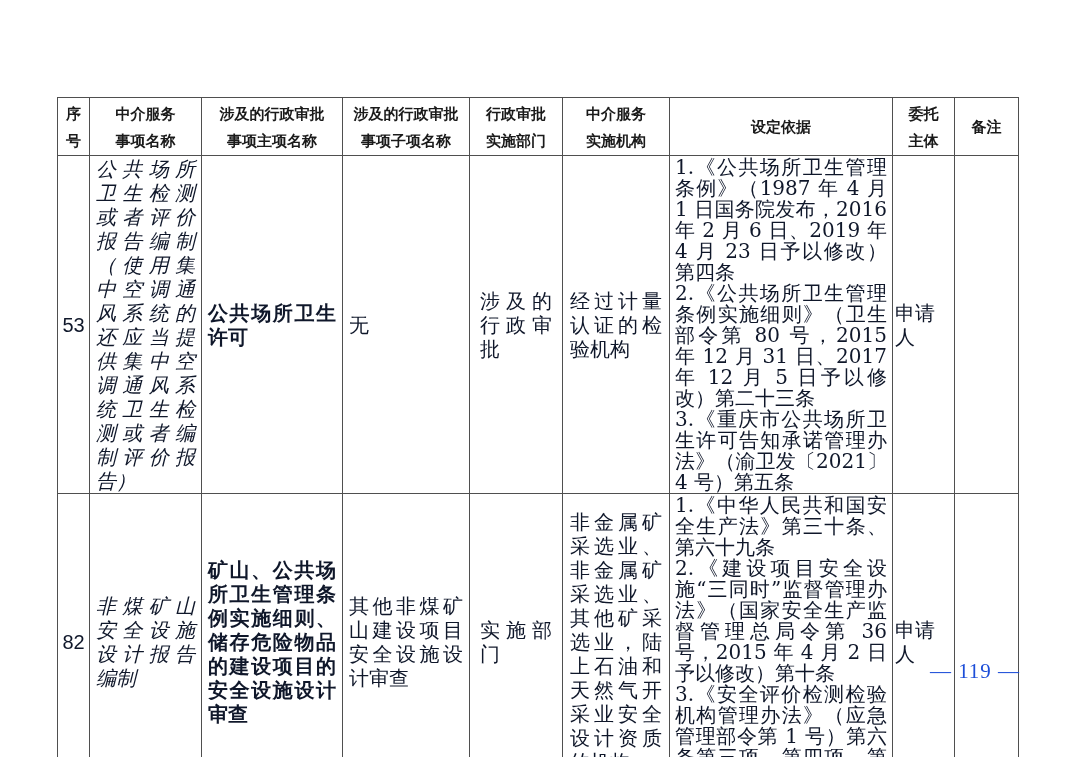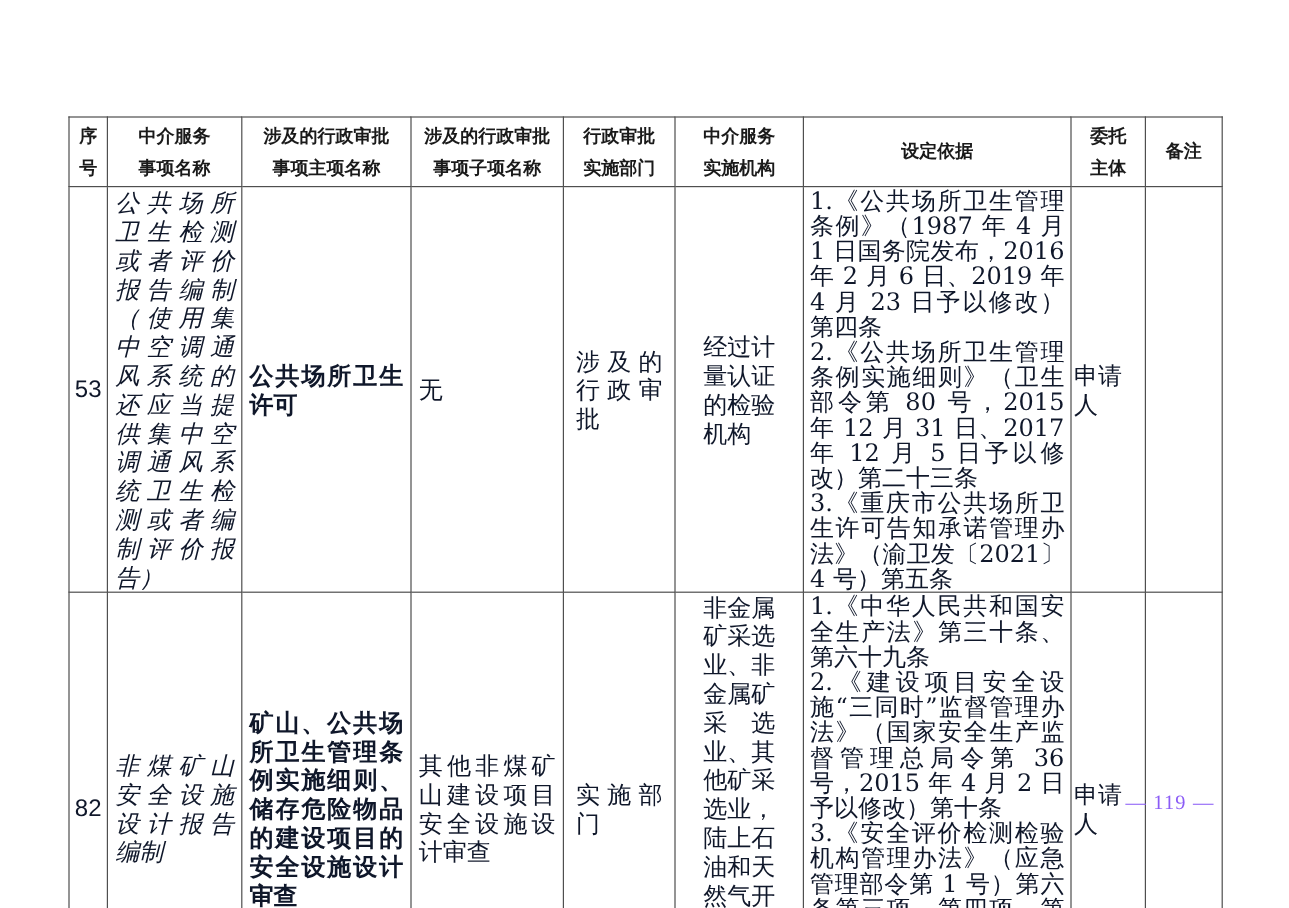--- a/index.html
+++ b/index.html
@@ -67,21 +67,21 @@
   td.cell-sub {
     text-align: justify;
     padding: 0 6px;
   }
   td.cell-dept {
     text-align: justify;
     padding: 0 10px;
   }
   td.cell-agency {
     text-align: justify;
-    padding: 0 23px;
+    padding: 0 7px;
   }
   td.cell-basis {
     vertical-align: top;
     text-align: justify;
     line-height: 21px;
     padding: 1px 5px 0 5px;
     white-space: pre-line;
   }
   td.cell-principal {
     padding: 0 2px;
@@ -89,22 +89,22 @@
   td.cell-remark {
     padding: 0 2px;
   }
   .page-number {
     position: absolute;
     top: 659px;
     left: 925px;
     width: 100px;
     text-align: center;
     font-family: "Liberation Serif", serif;
-    font-size: 17px;
-    color: #8b5cf6;
+    font-size: 21px;
+    color: #1d4ed8;
     letter-spacing: 1px;
   }
 </style>
 </head>
 <body>
 
 <div class="page">
 
   <table class="doc-table">
     <colgroup>

